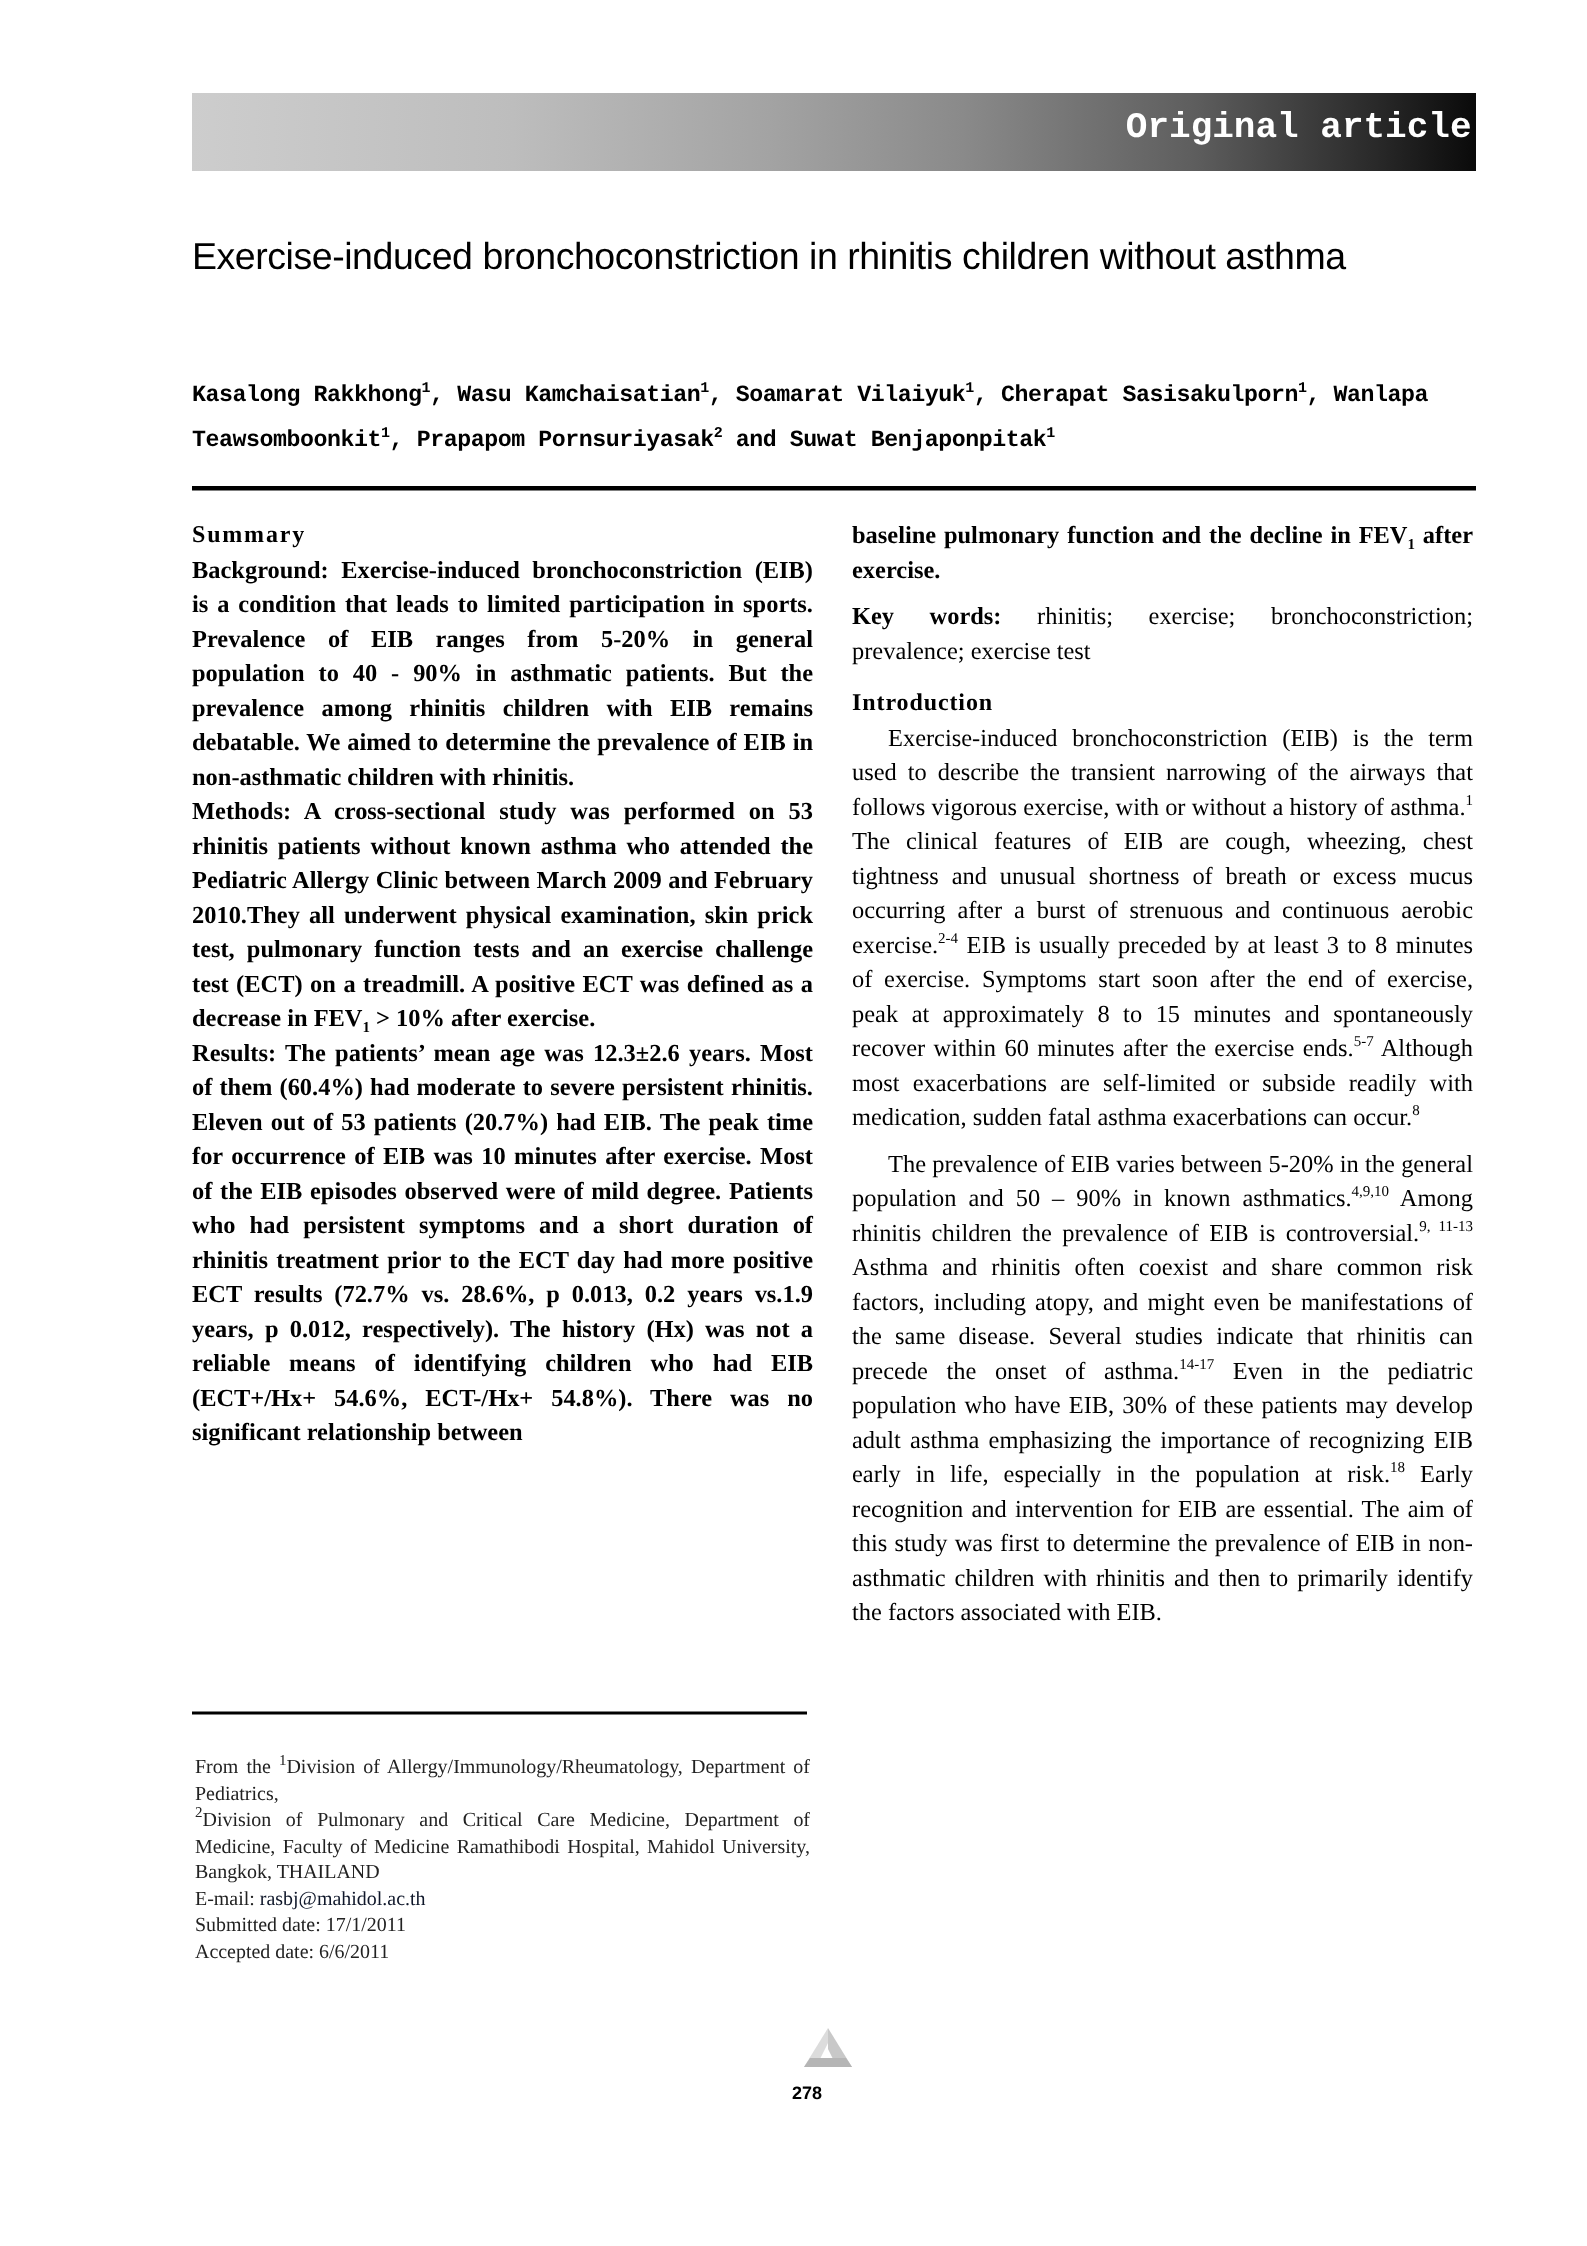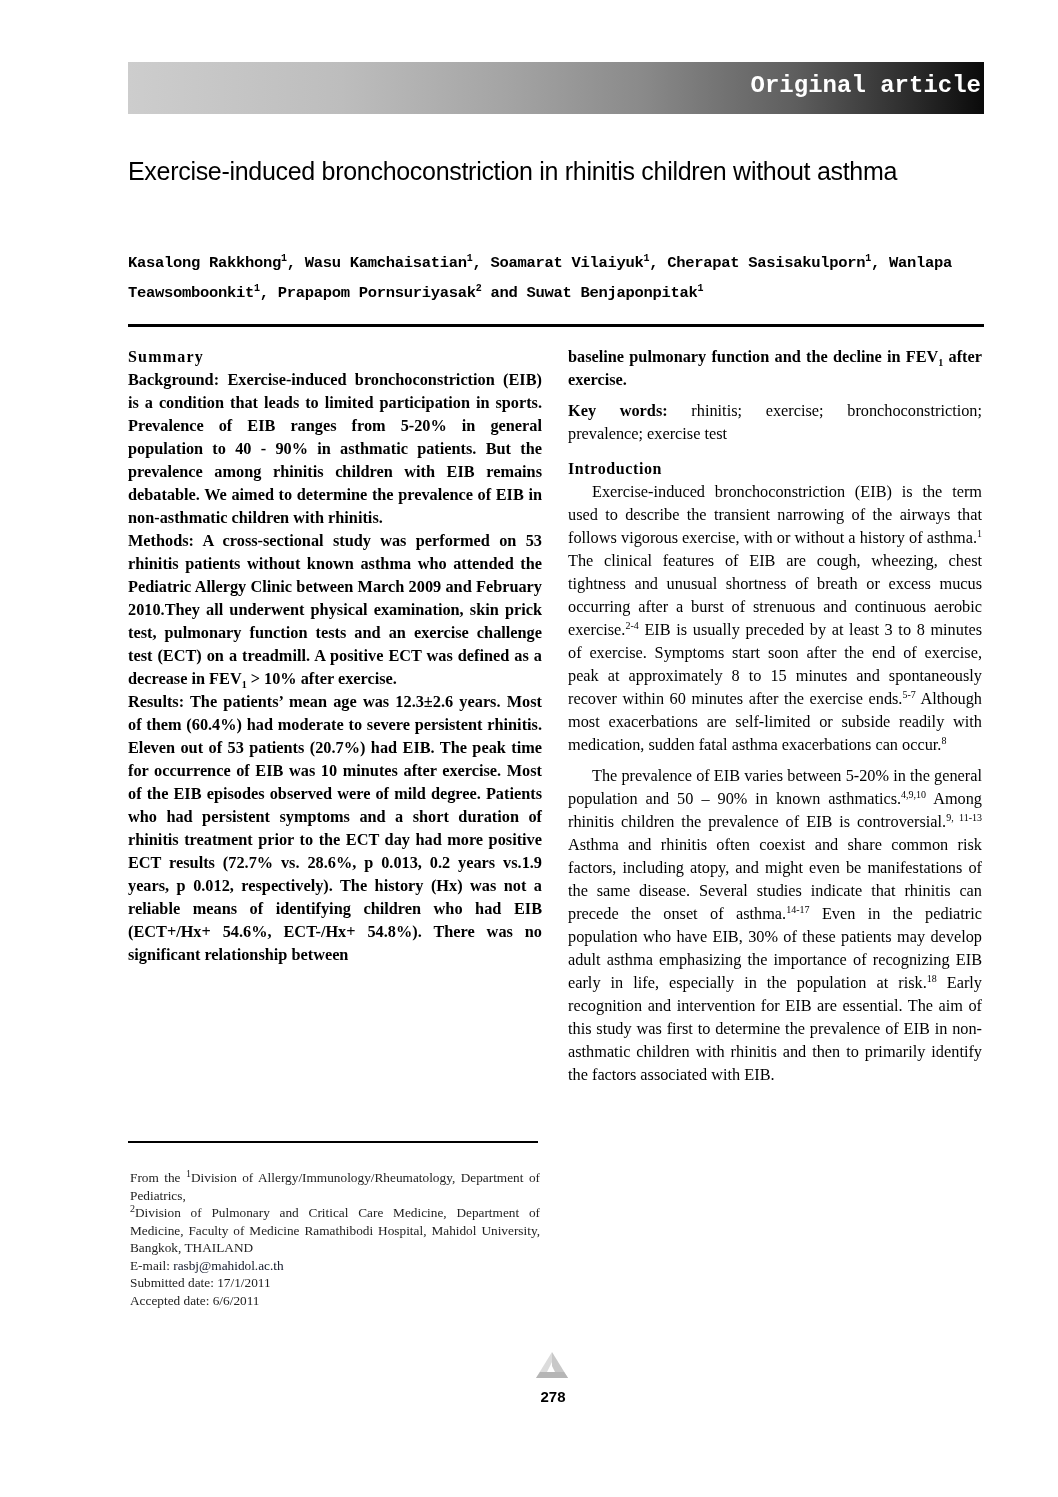--- a/index.html
+++ b/index.html
@@ -41,22 +41,22 @@
   .affil {
     position: absolute; left: 130px; top: 1157px; width: 410px;
     font-family: "Liberation Serif", serif; font-size: 13.3px; line-height: 17.5px; color: #222;
     text-align: justify;
     margin-top: 12px;
   }
   .affil p { margin: 0; }
   .affil .email { color: #0f172a; }
   .logo { position: absolute; left: 534px; top: 1350px; width: 36px; height: 30px; }
   .page-num {
-    position: absolute; left: 528px; top: 1388px; width: 50px; text-align: center;
-    font-family: "Liberation Sans", sans-serif; font-weight: bold; font-size: 15px;
+    position: absolute; left: 528px; top: 1388px; width: 50px; 
+    font-family: "Liberation Sans", sans-serif; font-weight: bold; font-size: 12px;
   }
 </style>
 </head>
 <body>
 
 <div class="banner">
   <span class="banner-text">Original article</span>
 </div>
 
 <h1 class="title" style="margin:0;">Exercise-induced bronchoconstriction in rhinitis children without asthma</h1>

